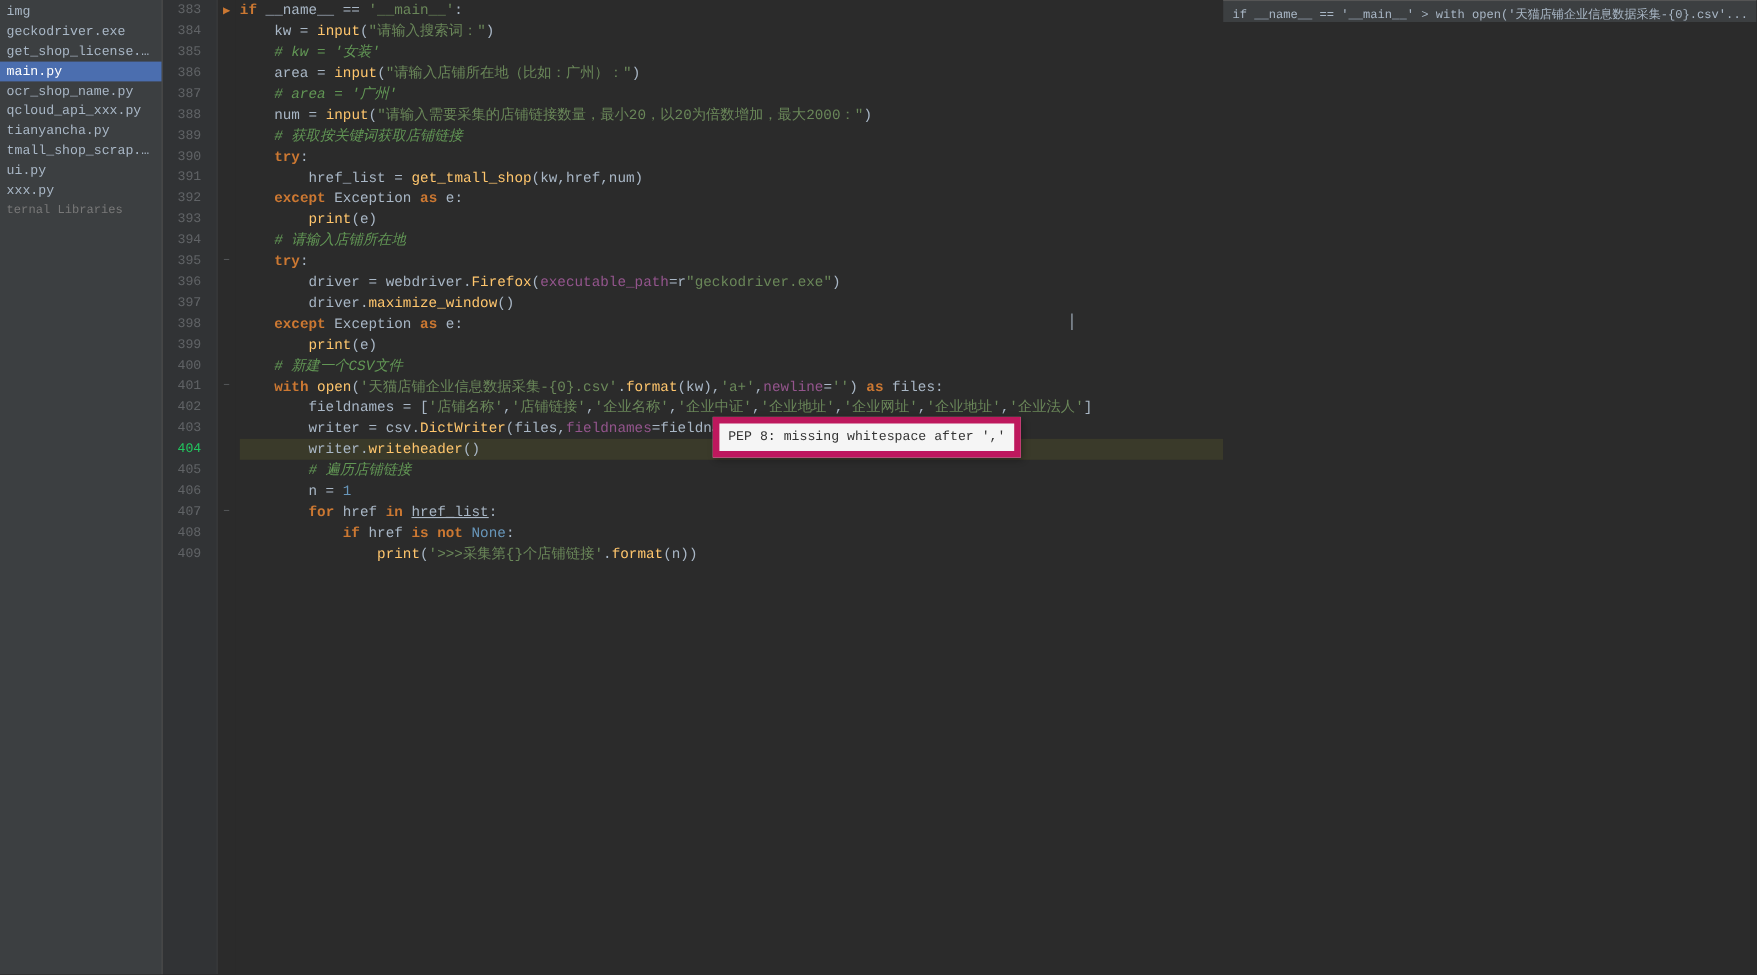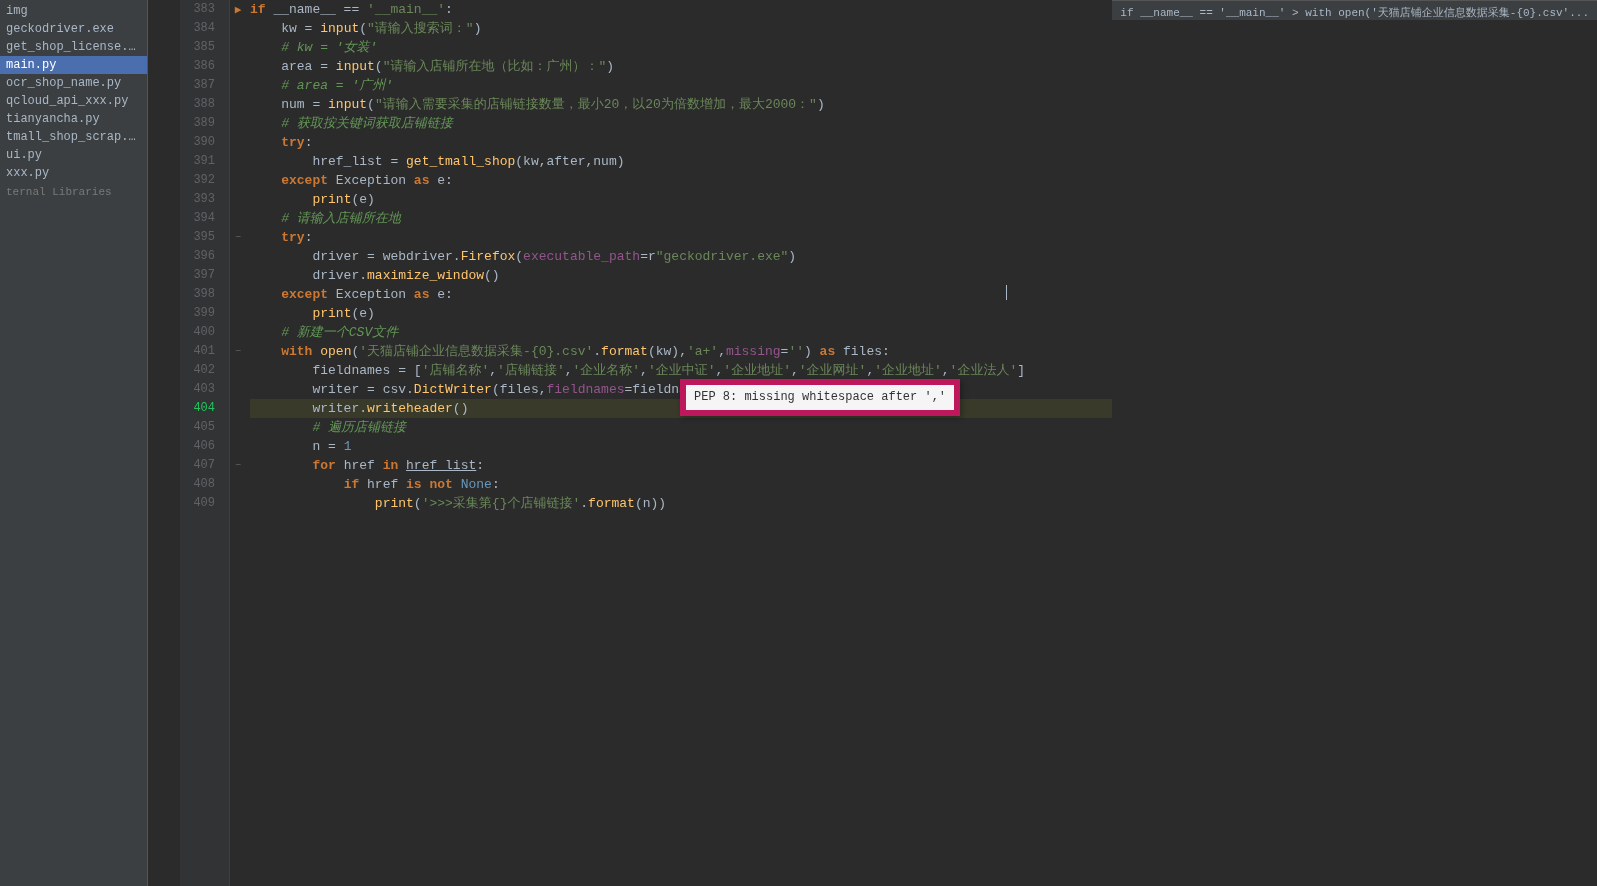--- a/index.html
+++ b/index.html
@@ -10,21 +10,20 @@
       color: #a9b7c6;
       display: flex;
       flex-direction: column;
       height: 886px;
       overflow: hidden;
     }
     .main-container {
       display: flex;
       flex: 1;
       overflow: hidden;
-      gap: 32px;
     }
     
     .sidebar {
       width: 148px;
       background: #3c3f41;
       border-right: 1px solid #555;
       overflow-y: auto;
       flex-shrink: 0;
       padding-top: 2px;
     }
@@ -257,21 +256,21 @@
 
         <div class="code-line">
           <span class="comment">    # 获取按关键词获取店铺链接</span>
         </div>
 
         <div class="code-line">
           <span>    </span><span class="kw">try</span><span>:</span>
         </div>
 
         <div class="code-line">
-          <span>        href_list </span><span class="op">=</span><span> </span><span class="fn">get_tmall_shop</span><span>(kw,after,num)</span>
+          <span>        href_list </span><span class="op">=</span><span> </span><span class="fn">get_tmall_shop</span><span>(kw,href,num)</span>
         </div>
 
         <div class="code-line">
           <span>    </span><span class="kw">except</span><span> Exception </span><span class="kw">as</span><span> e:</span>
         </div>
 
         <div class="code-line">
           <span>        </span><span class="fn">print</span><span>(e)</span>
         </div>
 
@@ -297,21 +296,21 @@
 
         <div class="code-line">
           <span>        </span><span class="fn">print</span><span>(e)</span>
         </div>
 
         <div class="code-line">
           <span class="comment">    # 新建一个CSV文件</span>
         </div>
 
         <div class="code-line">
-          <span>    </span><span class="kw">with</span><span> </span><span class="fn">open</span><span>(</span><span class="str">'天猫店铺企业信息数据采集-{0}.csv'</span><span>.</span><span class="fn">format</span><span>(kw),</span><span class="str">'a+'</span><span>,</span><span class="param">missing</span><span>=</span><span class="str">''</span><span>) </span><span class="kw">as</span><span> files:</span>
+          <span>    </span><span class="kw">with</span><span> </span><span class="fn">open</span><span>(</span><span class="str">'天猫店铺企业信息数据采集-{0}.csv'</span><span>.</span><span class="fn">format</span><span>(kw),</span><span class="str">'a+'</span><span>,</span><span class="param">newline</span><span>=</span><span class="str">''</span><span>) </span><span class="kw">as</span><span> files:</span>
         </div>
 
         <div class="code-line" style="position:relative;">
           <span>        fieldnames </span><span class="op">=</span><span> [</span><span class="str">'店铺名称'</span><span>,</span><span class="str">'店铺链接'</span><span>,</span><span class="str">'企业名称'</span><span>,</span><span class="str">'企业中证'</span><span>,</span><span class="str">'企业地址'</span><span>,</span><span class="str">'企业网址'</span><span>,</span><span class="str">'企业地址'</span><span>,</span><span class="str">'企业法人'</span><span>]</span>
           <div class="tooltip" style="left:430px;top:18px;">PEP 8: missing whitespace after ','</div>
         </div>
 
         <div class="code-line">
           <span>        writer </span><span class="op">=</span><span> csv.</span><span class="fn">DictWriter</span><span>(files,</span><span class="param">fieldnames</span><span>=fieldnames)</span>
         </div>

